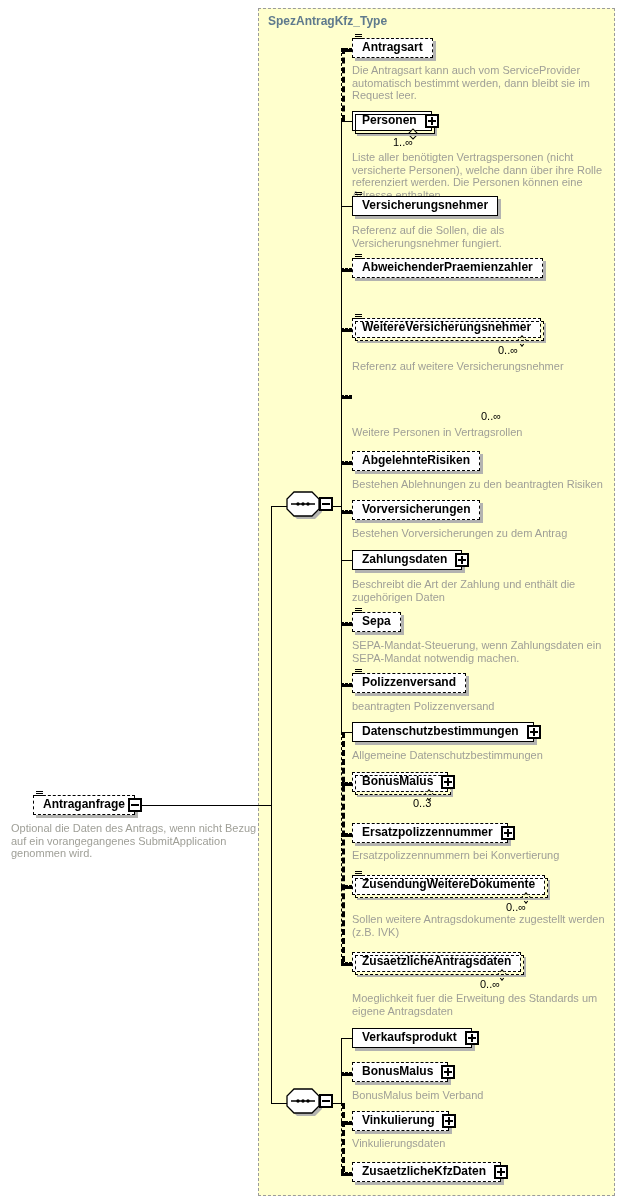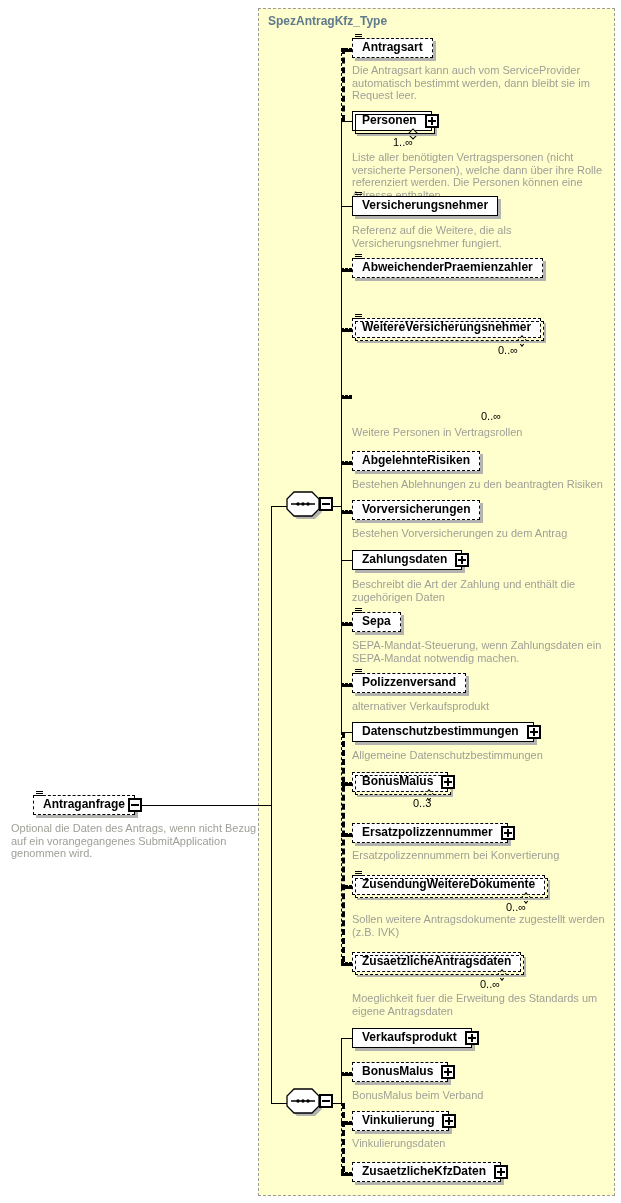--- a/index.html
+++ b/index.html
@@ -138,33 +138,34 @@
     <span class="plus"></span>
     <span class="notch"></span>
   </div>
   <div class="card" style="left:393px; top:136px;">1..∞</div>
   <div class="desc" style="top:151px;">Liste aller benötigten Vertragspersonen (nicht versicherte Personen), welche dann über ihre Rolle referenziert werden. Die Personen können eine Adresse enthalten.</div>
 
   <div class="el" style="top:196px;">
     <span class="annot"></span>
     <span>Versicherungsnehmer</span>
   </div>
-  <div class="desc" style="top:224px;">Referenz auf die Weitere, die als Versicherungsnehmer fungiert.</div>
+  <div class="desc" style="top:224px;">Referenz auf die Sollen, die als Versicherungsnehmer fungiert.</div>
 
   <div class="el optional" style="top:258px;">
     <span class="annot"></span>
     <span>AbweichenderPraemienzahler</span>
   </div>
 
   <div class="el optional multi" style="top:318px;">
     <span class="annot"></span>
     <span>WeitereVersicherungsnehmer</span>
     <span class="notch"></span>
   </div>
   <div class="card" style="left:498px; top:344px;">0..∞</div>
+  <div class="desc" style="top:360px;">Referenz auf weitere Versicherungsnehmer</div>
 
   <div class="card" style="left:481px; top:410px;">0..∞</div>
   <div class="desc" style="top:426px;">Weitere Personen in Vertragsrollen</div>
 
   <div class="el optional" style="top:451px;">
     <span>AbgelehnteRisiken</span>
   </div>
   <div class="desc" style="top:478px;">Bestehen Ablehnungen zu den beantragten Risiken</div>
 
   <div class="el optional" style="top:500px;">
@@ -181,21 +182,21 @@
   <div class="el optional" style="top:612px;">
     <span class="annot"></span>
     <span>Sepa</span>
   </div>
   <div class="desc" style="top:639px;">SEPA-Mandat-Steuerung, wenn Zahlungsdaten ein SEPA-Mandat notwendig machen.</div>
 
   <div class="el optional" style="top:673px;">
     <span class="annot"></span>
     <span>Polizzenversand</span>
   </div>
-  <div class="desc" style="top:700px;">alternativer Verkaufsprodukt</div>
+  <div class="desc" style="top:700px;">beantragten Polizzenversand</div>
 
   <div class="el hasplus" style="top:722px;">
     <span>Datenschutzbestimmungen</span>
     <span class="plus"></span>
   </div>
   <div class="desc" style="top:749px;">Allgemeine Datenschutzbestimmungen</div>
 
   <div class="el optional multi hasplus" style="top:772px;">
     <span>BonusMalus</span>
     <span class="plus"></span>

